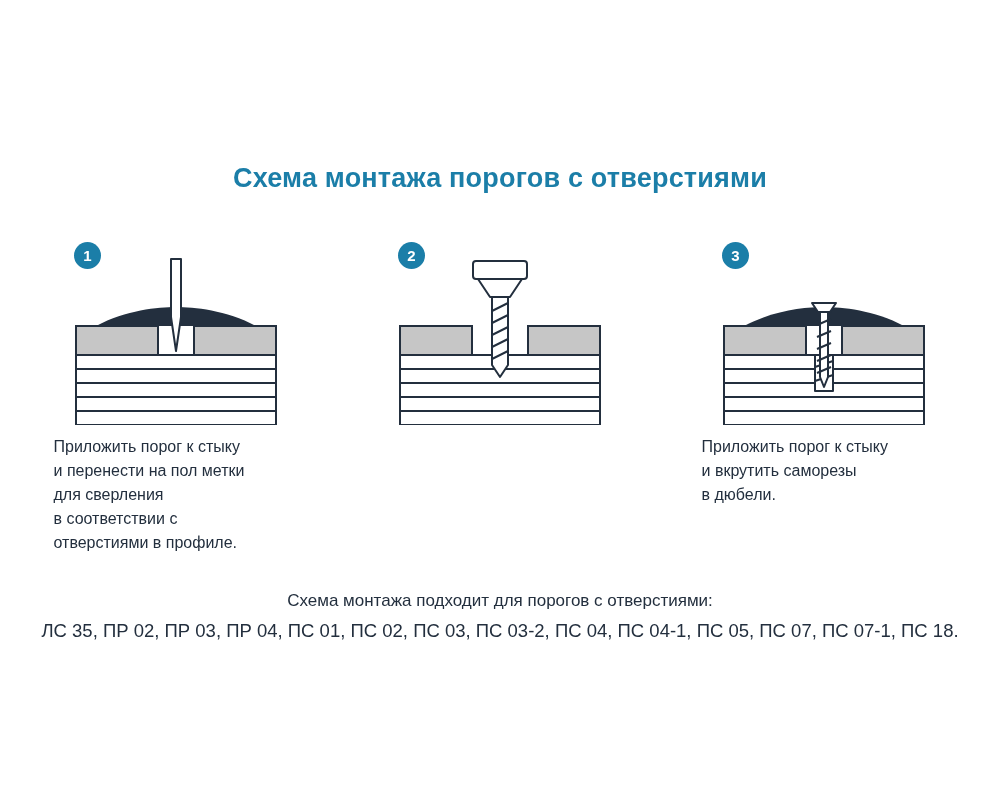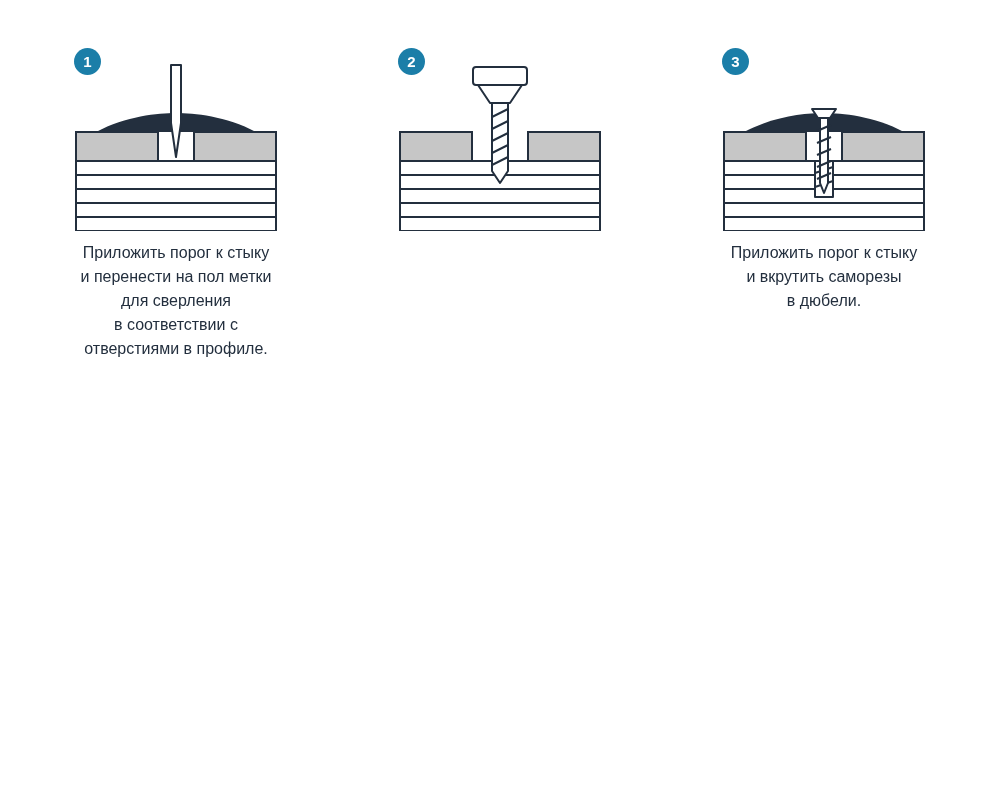--- a/index.html
+++ b/index.html
@@ -36,39 +36,40 @@
     margin-left:42px;
   }
   .figure {
     margin-top:-14px;
     color:var(--ink,#232f3e);
   }
   .figure svg { width:220px; height:170px; display:block; margin:0 auto; }
   .caption {
     margin:10px auto 0;
     max-width:245px;
-    text-align:center;
+    text-align:left;
     font-size:16px;
     line-height:1.5;
     color:var(--ink,#232f3e);
     white-space:pre-line;
   }
   .footer { margin-top:36px; text-align:center; color:var(--ink,#232f3e); }
   .footer-intro { margin:0; font-size:17px; }
   .footer-models { margin:9px 0 0; font-size:18.5px; white-space:nowrap; }
   .blk { fill:var(--block_gray,#c6c6c6); stroke:currentColor; stroke-width:2; }
   .ln  { stroke:currentColor; stroke-width:2; }
   .wht { fill:#ffffff; stroke:currentColor; stroke-width:2; stroke-linejoin:round; }
   .drk { fill:var(--ink,#232f3e); }
 </style>
 </head>
 <body>
 
 <div class="page">
 
+  <h1 class="title">Схема монтажа порогов с отверстиями</h1>
 
   <div class="steps">
 
     <div class="step">
       <div class="badge">1</div>
       <div class="figure">
         <svg viewBox="0 0 220 170" aria-hidden="true">
           <g>
             <rect class="wht" x="10" y="100" width="200" height="70"></rect>
             <line class="ln" x1="10" y1="114" x2="210" y2="114"></line>
@@ -152,14 +153,18 @@
           </g>
         </svg>
       </div>
       <p class="caption">Приложить порог к стыку
 и вкрутить саморезы
 в дюбели.</p>
     </div>
 
   </div>
 
+  <div class="footer">
+    <p class="footer-intro">Схема монтажа подходит для порогов с отверстиями:</p>
+    <p class="footer-models">ЛС 35, ПР 02, ПР 03, ПР 04, ПС 01, ПС 02, ПС 03, ПС 03-2, ПС 04, ПС 04-1, ПС 05, ПС 07, ПС 07-1, ПС 18.</p>
+  </div>
 
 </div>
 
 </body></html>

